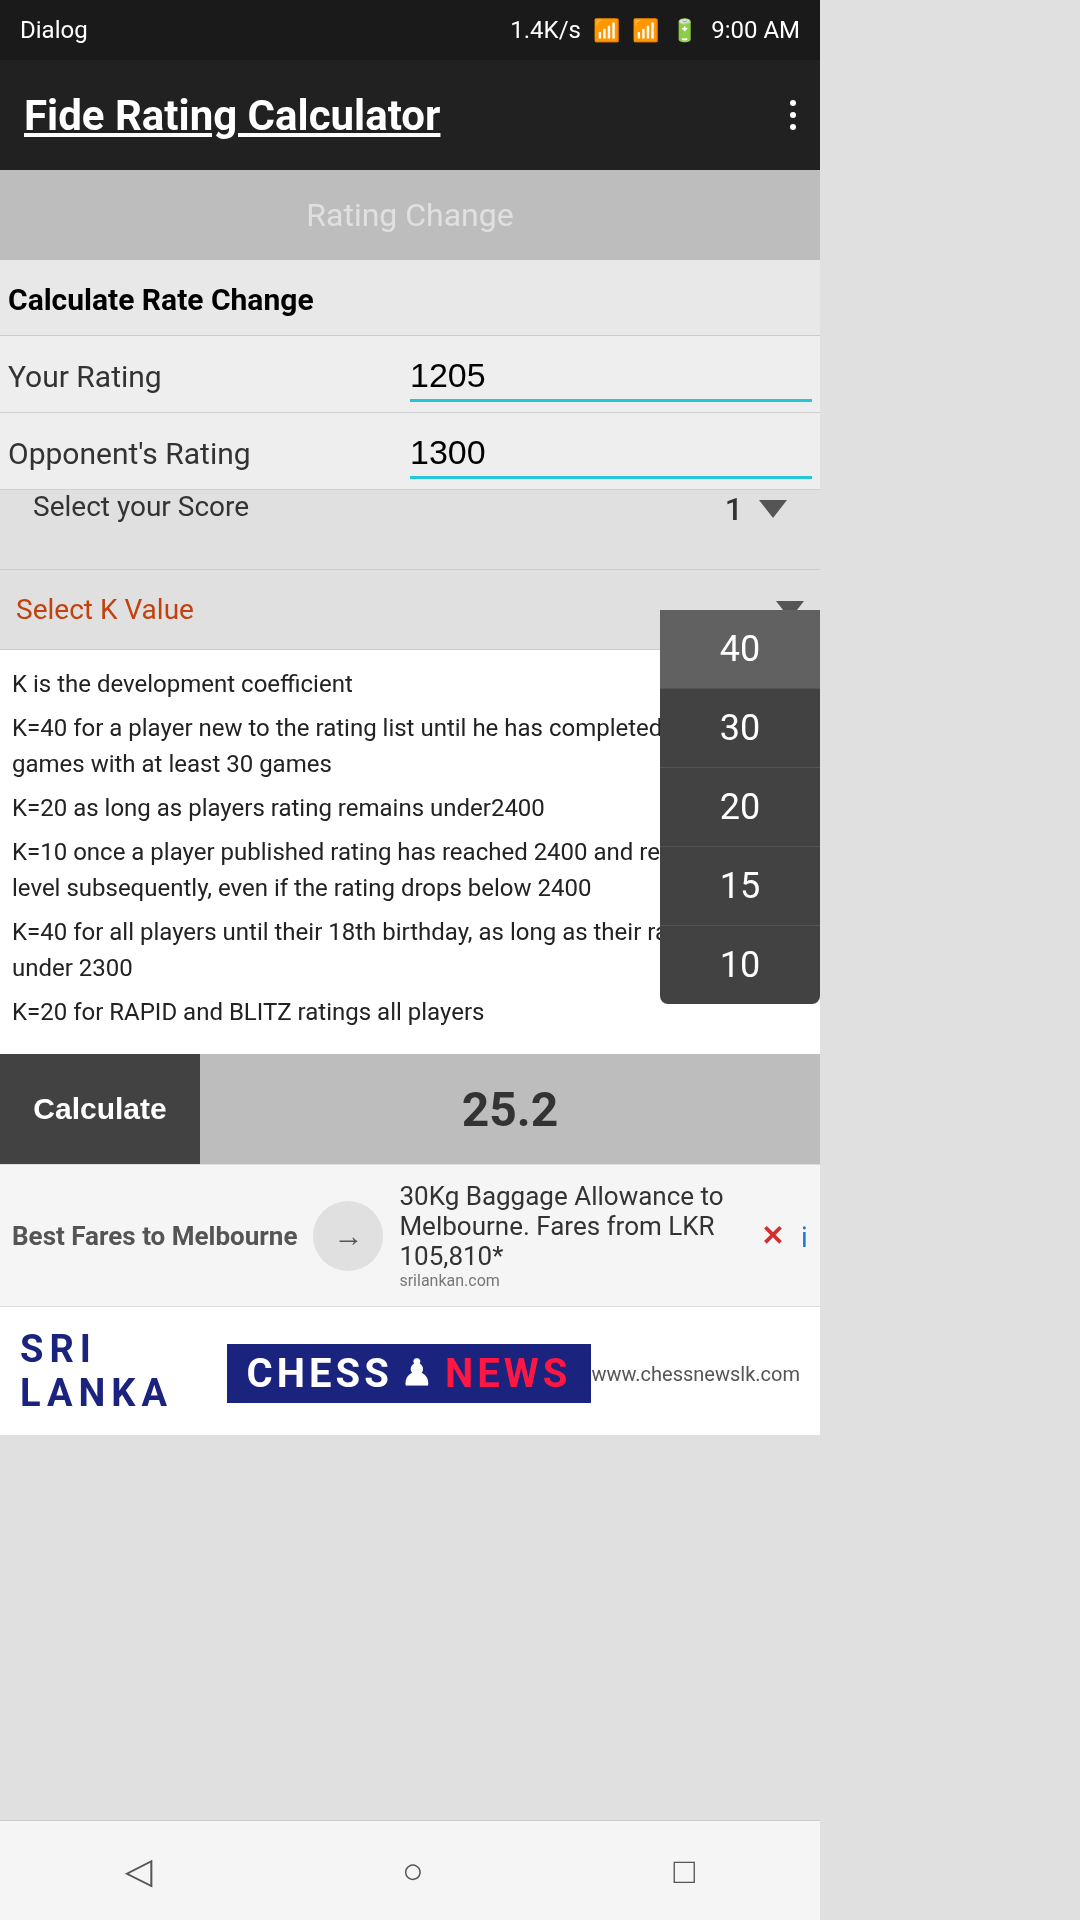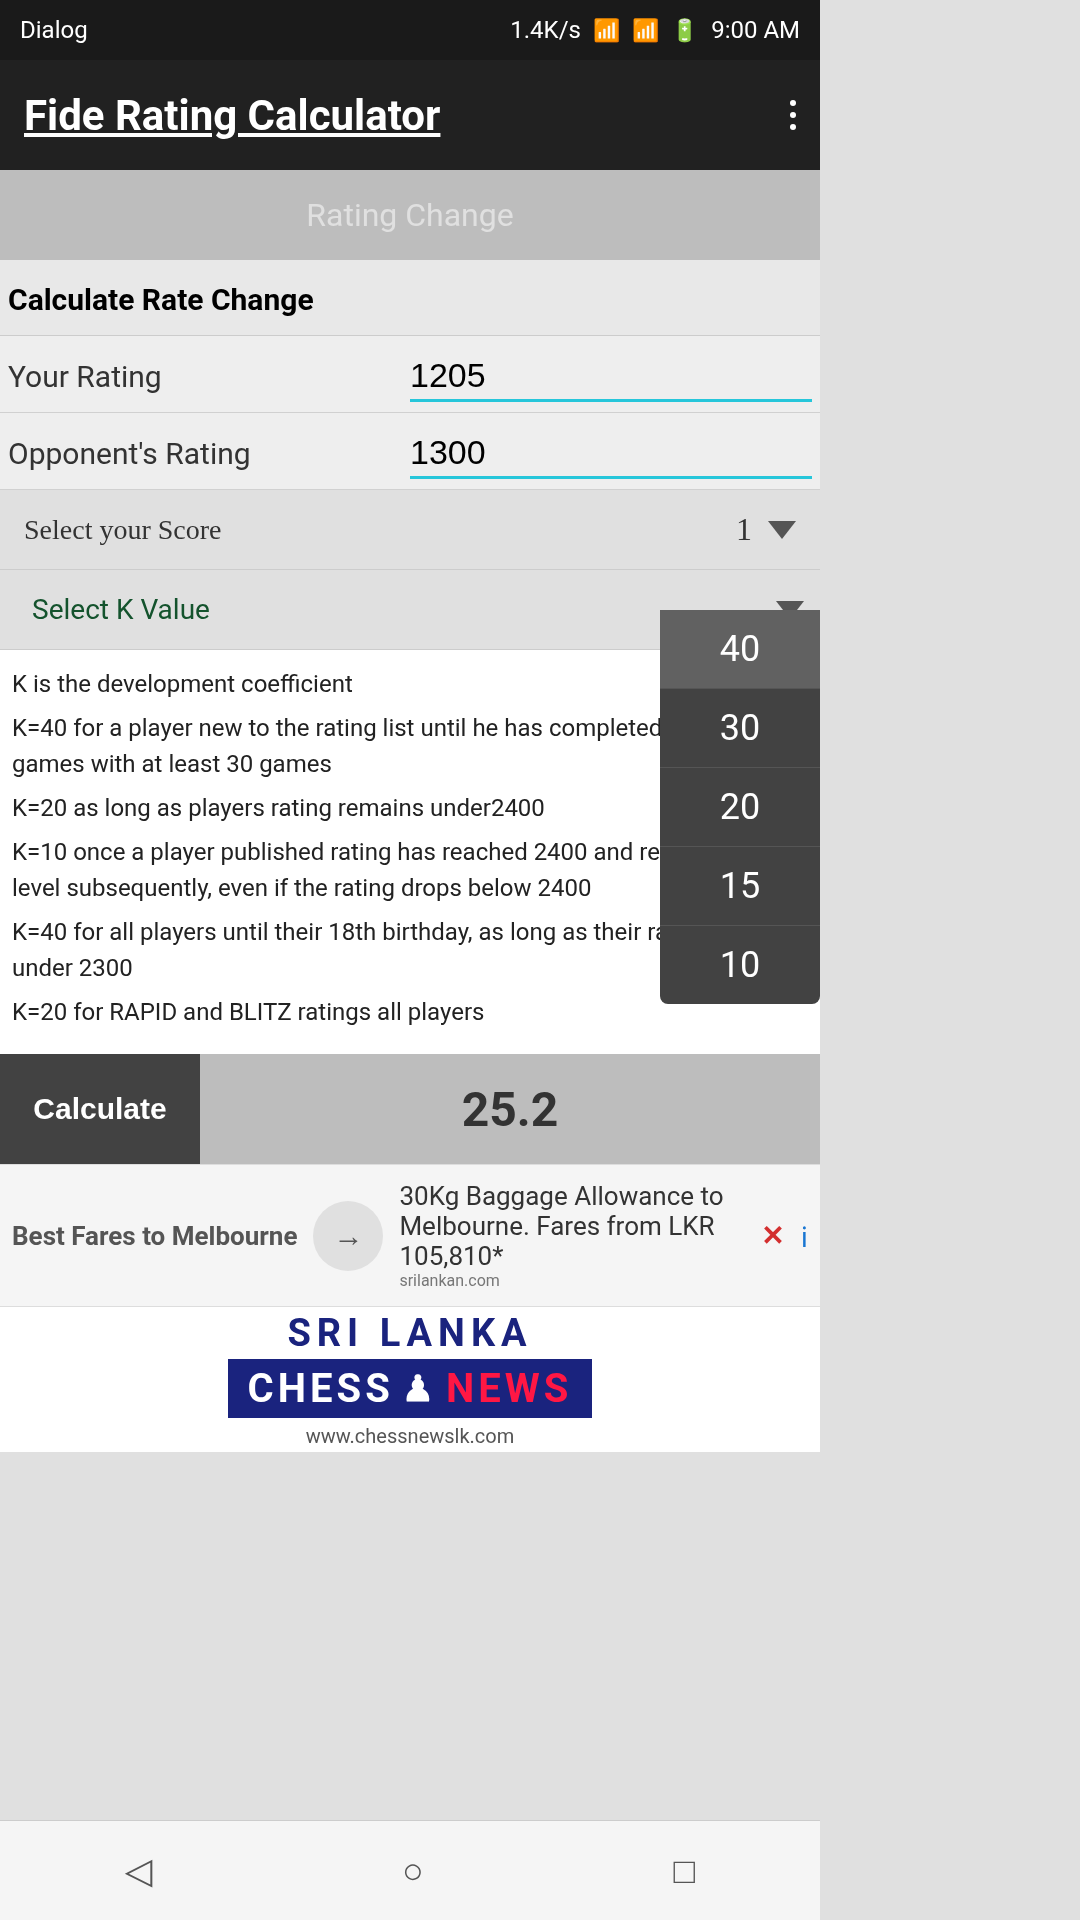--- a/index.html
+++ b/index.html
@@ -133,26 +133,25 @@
       border-bottom: 3px solid #26c6da;
       outline: none;
       width: 100%;
       padding-bottom: 4px;
       text-align: left;
     }
 
     
     .score-row {
       display: flex;
-      align-items: center;
+      align-items: flex-start;
       background: #e0e0e0;
-      padding: 0 16px;
+      padding: 0 25px;
       height: 80px;
       border-bottom: 1px solid #ccc;
-      font-family: Liberation Serif, serif;
     }
     .score-label {
       font-size: 28px;
       color: #333;
       flex: 1;
       padding-left: 8px;
     }
     .score-select {
       display: flex;
       align-items: center;
@@ -176,24 +175,23 @@
     .kvalue-row {
       display: flex;
       align-items: center;
       background: #e0e0e0;
       padding: 0 8px;
       height: 80px;
       border-bottom: 1px solid #ccc;
     }
     .kvalue-label {
       font-size: 28px;
-      color: #14532d;
+      color: #c2410c;
       flex: 1;
       padding-left: 8px;
-      margin-left: 16px;
     }
     .kvalue-select {
       display: flex;
       align-items: center;
       gap: 8px;
       margin-right: 8px;
     }
 
     
     .description-area {
@@ -305,24 +303,24 @@
     .ad-info {
       color: #1976d2;
       font-size: 28px;
       cursor: pointer;
     }
 
     
     .chess-news-banner {
       background: #fff;
       display: flex;
-      flex-direction: column;
+      flex-direction: row;
       align-items: center;
       justify-content: center;
-      padding: 4px;
+      padding: 20px;
       border-top: 1px solid #ddd;
     }
     .chess-news-title {
       font-size: 38px;
       font-weight: bold;
       letter-spacing: 6px;
       color: #1a237e;
     }
     .chess-news-sub {
       background: #1a237e;

